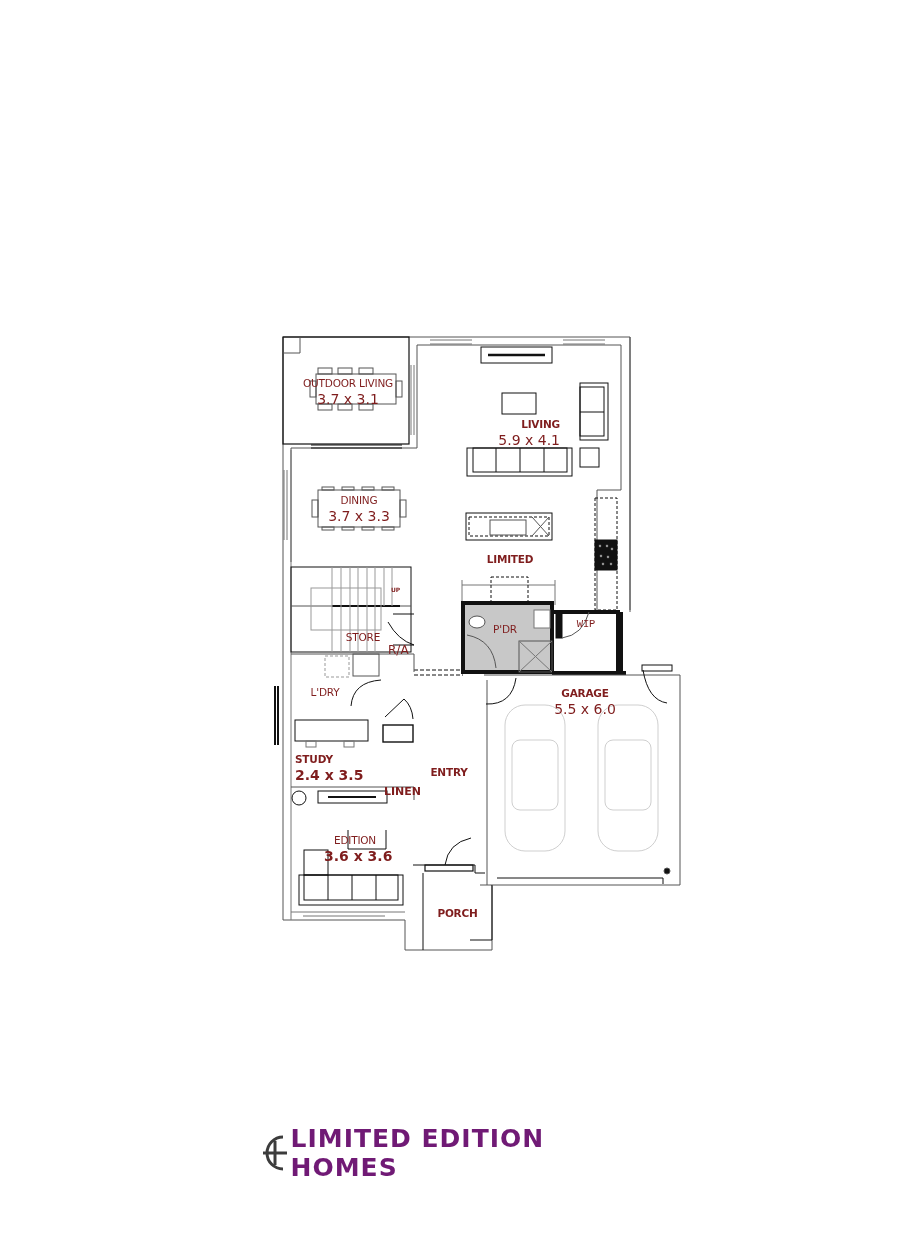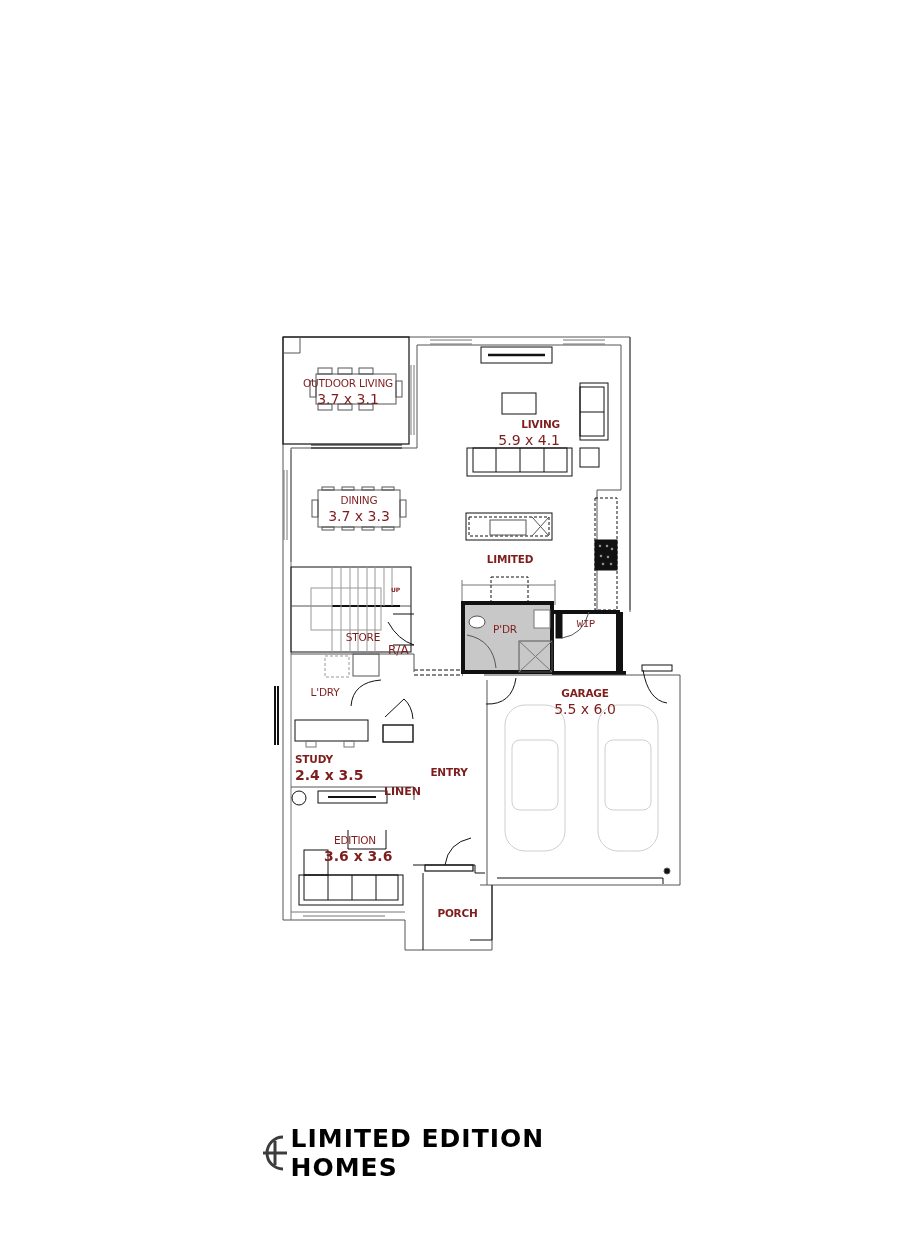--- a/index.html
+++ b/index.html
@@ -5,21 +5,21 @@
   html, body { margin: 0; padding: 0; background: #ffffff; }
   body { width: 901px; height: 1245px; position: relative; overflow: hidden; font-family: "DejaVu Sans", sans-serif; }
   #plan { position: absolute; left: 0; top: 0; }
   .lbl { position: absolute; color: #7f1d1d; text-align: center; white-space: nowrap; line-height: 1; }
   .name { font-size: 10.5px; letter-spacing: -0.2px; }
   .bold { font-weight: bold; }
   .dim { font-size: 14px; margin-top: 3px; }
   .thin { font-weight: normal; }
   #logo { position: absolute; left: 247px; top: 1131px; width: 410px; height: 44px; display: flex; align-items: center; }
   #logo-mark { width: 42px; height: 42px; position: relative; }
-  #logo-text { font-family: "DejaVu Sans", sans-serif; font-size: 25px; color: #000000; letter-spacing: 1px; margin-left: 2px; font-weight: bold; }
+  #logo-text { font-family: "DejaVu Sans", sans-serif; font-size: 25px; color: #701a75; letter-spacing: 1px; margin-left: 2px; font-weight: bold; }
 </style>
 </head>
 <body>
 
 <svg id="plan" width="901" height="1245" viewBox="0 0 901 1245" xmlns="http://www.w3.org/2000/svg">
   <g fill="none" stroke="#555" stroke-width="1">
 
     <path d="M283 337 H630 V610 M283 337 V920 H405 V950 H492 V885 H480"></path>
     <path d="M630 337 V612"></path>
 

